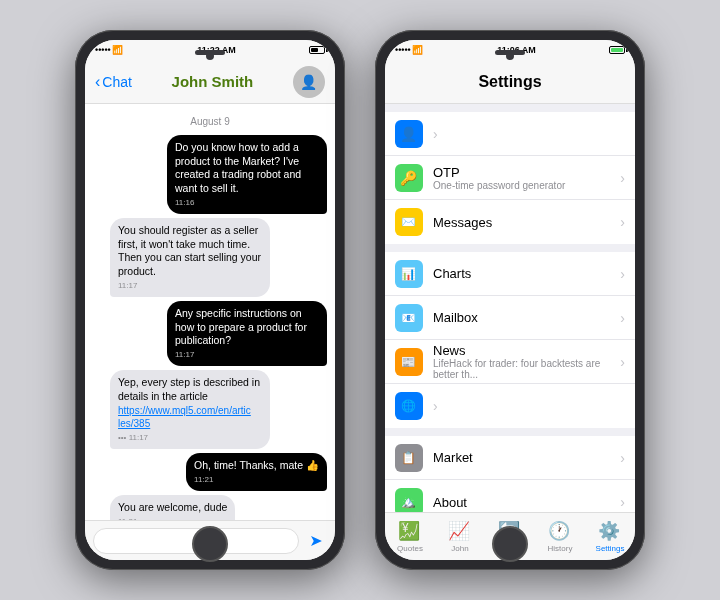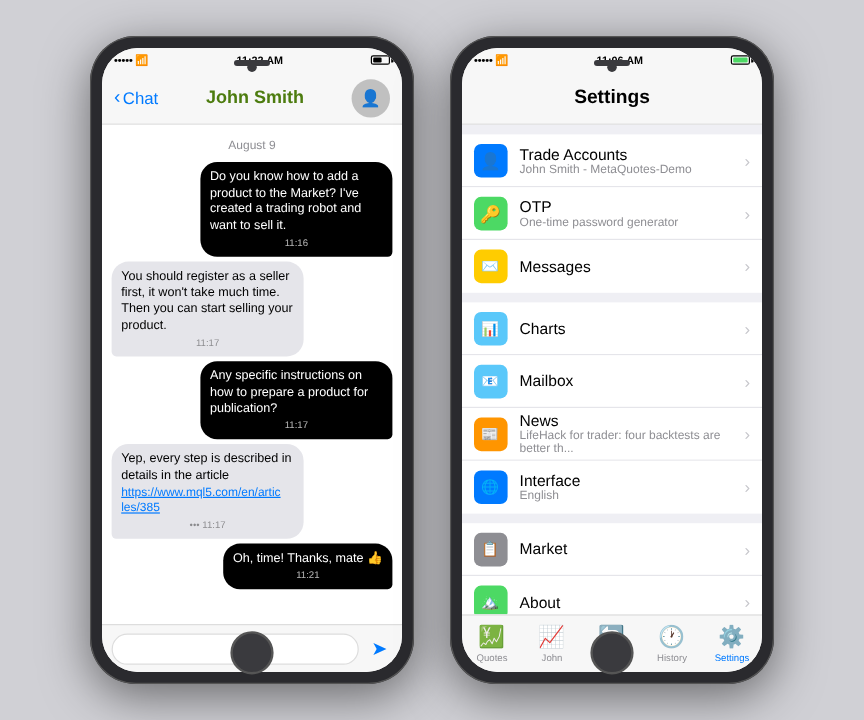--- a/index.html
+++ b/index.html
@@ -169,21 +169,21 @@
       gap: 4px;
     }
     .date-divider {
       text-align: center;
       color: #8e8e93;
       font-size: 10px;
       margin: 4px 0;
     }
     .msg-row { display: flex; }
     .msg-row.right { justify-content: flex-end; }
-    .msg-row.left { justify-content: flex-start; }
+    .msg-row.left { justify-content: flex-start; margin-left: 17px; }
     .bubble {
       max-width: 160px;
       padding: 6px 8px;
       border-radius: 14px;
       font-size: 10.5px;
       line-height: 1.3;
       position: relative;
     }
     .bubble.blue {
       background: #000000;
@@ -193,21 +193,21 @@
     .bubble.gray {
       background: #e5e5ea;
       color: #000;
       border-bottom-left-radius: 4px;
     }
     .msg-time {
       font-size: 8px;
       color: rgba(0,0,0,0.4);
       margin-top: 2px;
       display: block;
-      text-align: center;
+      text-align: left;
     }
     .bubble.blue .msg-time { color: rgba(255,255,255,0.7); }
     .chat-link { color: #007aff; text-decoration: underline; font-size: 10px; }
     .chat-input-area {
       height: 40px;
       background: #f7f7f7;
       border-top: 1px solid #ddd;
       display: flex;
       align-items: center;
       padding: 0 8px;
@@ -388,20 +388,26 @@
           </div>
         </div>
 
         <div class="msg-row right">
           <div class="bubble blue">
             <span>Oh, time! Thanks, mate 👍</span>
             <span class="msg-time">11:21</span>
           </div>
         </div>
 
+        <div class="msg-row left">
+          <div class="bubble gray">
+            <span>You are welcome, dude</span>
+            <span class="msg-time">11:21</span>
+          </div>
+        </div>
       </div>
 
       <div class="chat-input-area">
         <input class="chat-input" type="text" placeholder="" style="">
         <div class="send-btn">
           <span>➤</span>
         </div>
       </div>
 
     </div>
@@ -429,24 +435,20 @@
 
       <div class="settings-nav" style="background:#f7f7f7;border-bottom:1px solid #ddd;">
         <span class="settings-title">Settings</span>
       </div>
 
       <div class="settings-body">
 
         <div class="settings-section" style="margin-top:8px;">
           <div class="settings-row">
             <div class="row-icon ic-blue">👤</div>
-            <div class="row-text">
-              <div class="row-label">Trade Accounts</div>
-              <div class="row-sublabel">John Smith - MetaQuotes-Demo</div>
-            </div>
             <span class="row-chevron">›</span>
           </div>
           <div class="settings-row">
             <div class="row-icon ic-green">🔑</div>
             <div class="row-text">
               <div class="row-label">OTP</div>
               <div class="row-sublabel">One-time password generator</div>
             </div>
             <span class="row-chevron">›</span>
           </div>
@@ -477,24 +479,20 @@
           <div class="settings-row">
             <div class="row-icon ic-orange" style="font-size:12px;">📰</div>
             <div class="row-text">
               <div class="row-label">News</div>
               <div class="row-sublabel">LifeHack for trader: four backtests are better th...</div>
             </div>
             <span class="row-chevron">›</span>
           </div>
           <div class="settings-row">
             <div class="row-icon ic-blue" style="font-size:12px;">🌐</div>
-            <div class="row-text">
-              <div class="row-label">Interface</div>
-              <div class="row-sublabel">English</div>
-            </div>
             <span class="row-chevron">›</span>
           </div>
         </div>
 
         <div class="settings-section">
           <div class="settings-row">
             <div class="row-icon ic-gray" style="font-size:12px;">📋</div>
             <div class="row-text">
               <div class="row-label">Market</div>
             </div>

